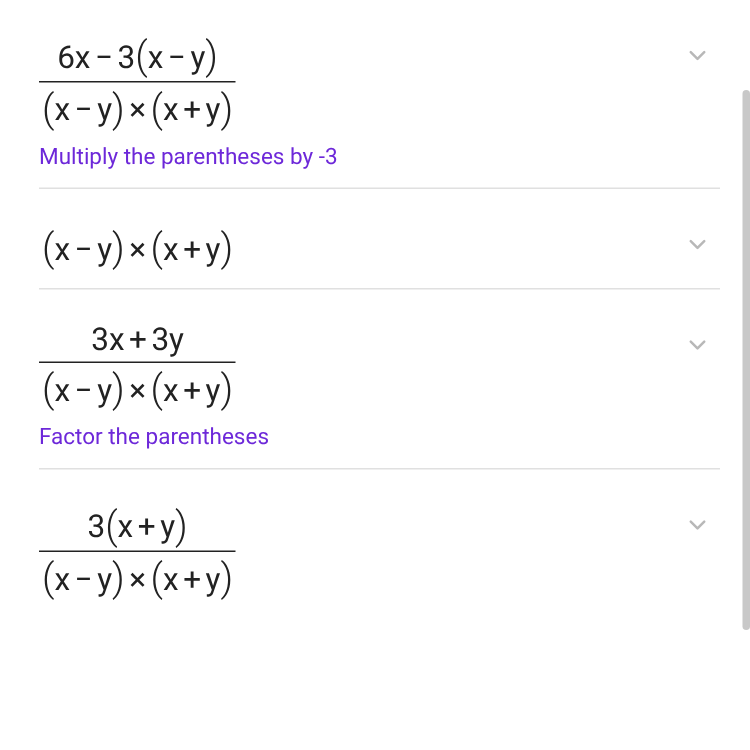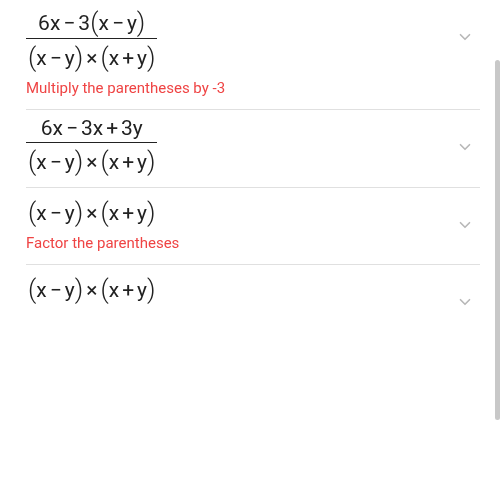--- a/index.html
+++ b/index.html
@@ -8,21 +8,21 @@
     background: #fff;
     width: 500px;
     height: 500px;
     position: relative;
   }
   .container {
     padding: 0 20px 0 26px;
   }
   .step {
     border-bottom: 1px solid #e0e0e0;
-    padding: 6px 0 12px 0;
+    padding: 22px 0 12px 0;
     position: relative;
   }
   .step:last-child { border-bottom: none; }
   .fraction {
     display: inline-block;
     text-align: center;
     font-size: 21px;
     color: #222;
   }
   .numerator {
@@ -40,21 +40,21 @@
   .paren {
     font-size: 26px;
     position: relative;
     top: 1px;
     color: #222;
     font-weight: 300;
   }
   .caption {
     margin-top: 8px;
     font-size: 15px;
-    color: #ef4444;
+    color: #6d28d9;
   }
   .chevron {
     position: absolute;
     right: 6px;
     top: 28px;
     cursor: pointer;
   }
   .chevron svg { width: 18px; height: 18px; }
   .chevron svg polyline {
     fill: none;
@@ -94,44 +94,45 @@
     <div class="caption">Multiply the parentheses by -3</div>
     <div class="chevron">
       <span><svg viewBox="0 0 24 24">
             <polyline points="6 9 12 15 18 9"></polyline>
           </svg></span>
     </div>
   </div>
 
   <div class="step">
     <div class="fraction">
-      <span class="numerator">6x<span class="op">−</span>3x<span class="op">+</span>3y</span>
       <span class="denominator"><span class="paren">(</span>x<span class="op">−</span>y<span class="paren">)</span><span class="op">×</span><span class="paren">(</span>x<span class="op">+</span>y<span class="paren">)</span></span>
     </div>
     <div class="chevron">
       <span><svg viewBox="0 0 24 24">
             <polyline points="6 9 12 15 18 9"></polyline>
           </svg></span>
     </div>
   </div>
 
   <div class="step">
     <div class="fraction">
+      <span class="numerator">3x<span class="op">+</span>3y</span>
       <span class="denominator"><span class="paren">(</span>x<span class="op">−</span>y<span class="paren">)</span><span class="op">×</span><span class="paren">(</span>x<span class="op">+</span>y<span class="paren">)</span></span>
     </div>
     <div class="caption">Factor the parentheses</div>
     <div class="chevron">
       <span><svg viewBox="0 0 24 24">
             <polyline points="6 9 12 15 18 9"></polyline>
           </svg></span>
     </div>
   </div>
 
   <div class="step">
     <div class="fraction">
+      <span class="numerator">3<span class="paren">(</span>x<span class="op">+</span>y<span class="paren">)</span></span>
       <span class="denominator"><span class="paren">(</span>x<span class="op">−</span>y<span class="paren">)</span><span class="op">×</span><span class="paren">(</span>x<span class="op">+</span>y<span class="paren">)</span></span>
     </div>
     <div class="chevron">
       <span><svg viewBox="0 0 24 24">
             <polyline points="6 9 12 15 18 9"></polyline>
           </svg></span>
     </div>
   </div>
 
 </div>

